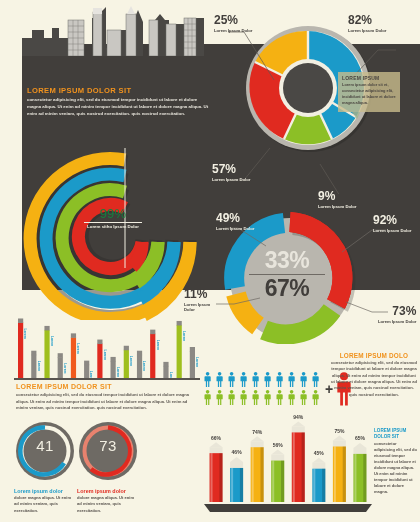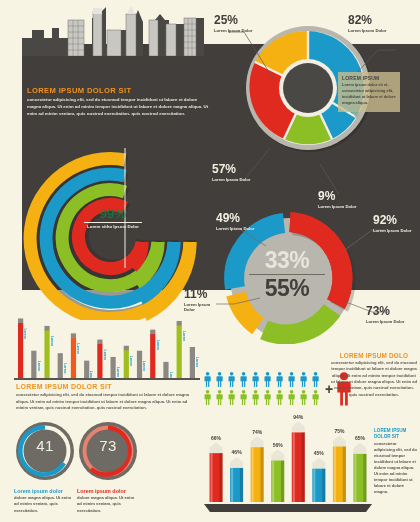--- a/index.html
+++ b/index.html
@@ -255,29 +255,29 @@
     <div class="sub">Lorem Ipsum Dolor</div>
   </div>
   <div class="lbl light" style="left:373px; top:214px;">
     <div class="num">92%</div>
     <div class="sub">Lorem Ipsum Dolor</div>
   </div>
   <div class="lbl dark" style="left:184px; top:288px; width:32px;">
     <div class="num">11%</div>
     <div class="sub">Lorem Ipsum Dolor</div>
   </div>
-  <div class="lbl dark" style="left:366px; top:305px;">
+  <div class="lbl dark" style="left:378px; top:305px;text-align:right;">
     <div class="num">73%</div>
     <div class="sub">Lorem Ipsum Dolor</div>
   </div>
 
   <div class="c33">
     <div class="n1">33%</div>
     <div class="r"></div>
-    <div class="n2">55%</div>
+    <div class="n2">67%</div>
   </div>
 
   <svg class="barchart" viewBox="0 0 185 66" preserveAspectRatio="none" id="left-bars">
       <rect x="4.007142857142857" y="10.480000000000004" width="5.2" height="55.519999999999996" fill="#E02A20"></rect>
       <rect x="4.007142857142857" y="6.480000000000004" width="5.2" height="4.5" fill="#8C8984"></rect>
       <text x="10.407142857142857" y="16.480000000000004" fill="#1B9AC9" font-size="3.4" font-family="Liberation Sans, sans-serif" font-weight="bold" transform="rotate(90 10.407142857142857 16.480000000000004)">Lorem</text>
       <rect x="17.22142857142857" y="42.72" width="5.2" height="23.28" fill="#8C8984"></rect>
       <rect x="17.22142857142857" y="38.72" width="5.2" height="4.5" fill="#8C8984"></rect>
       <text x="23.62142857142857" y="48.72" fill="#1B9AC9" font-size="3.4" font-family="Liberation Sans, sans-serif" font-weight="bold" transform="rotate(90 23.62142857142857 48.72)">Lorem</text>
       <rect x="30.435714285714287" y="17.92" width="5.2" height="48.08" fill="#9FBF1E"></rect>

